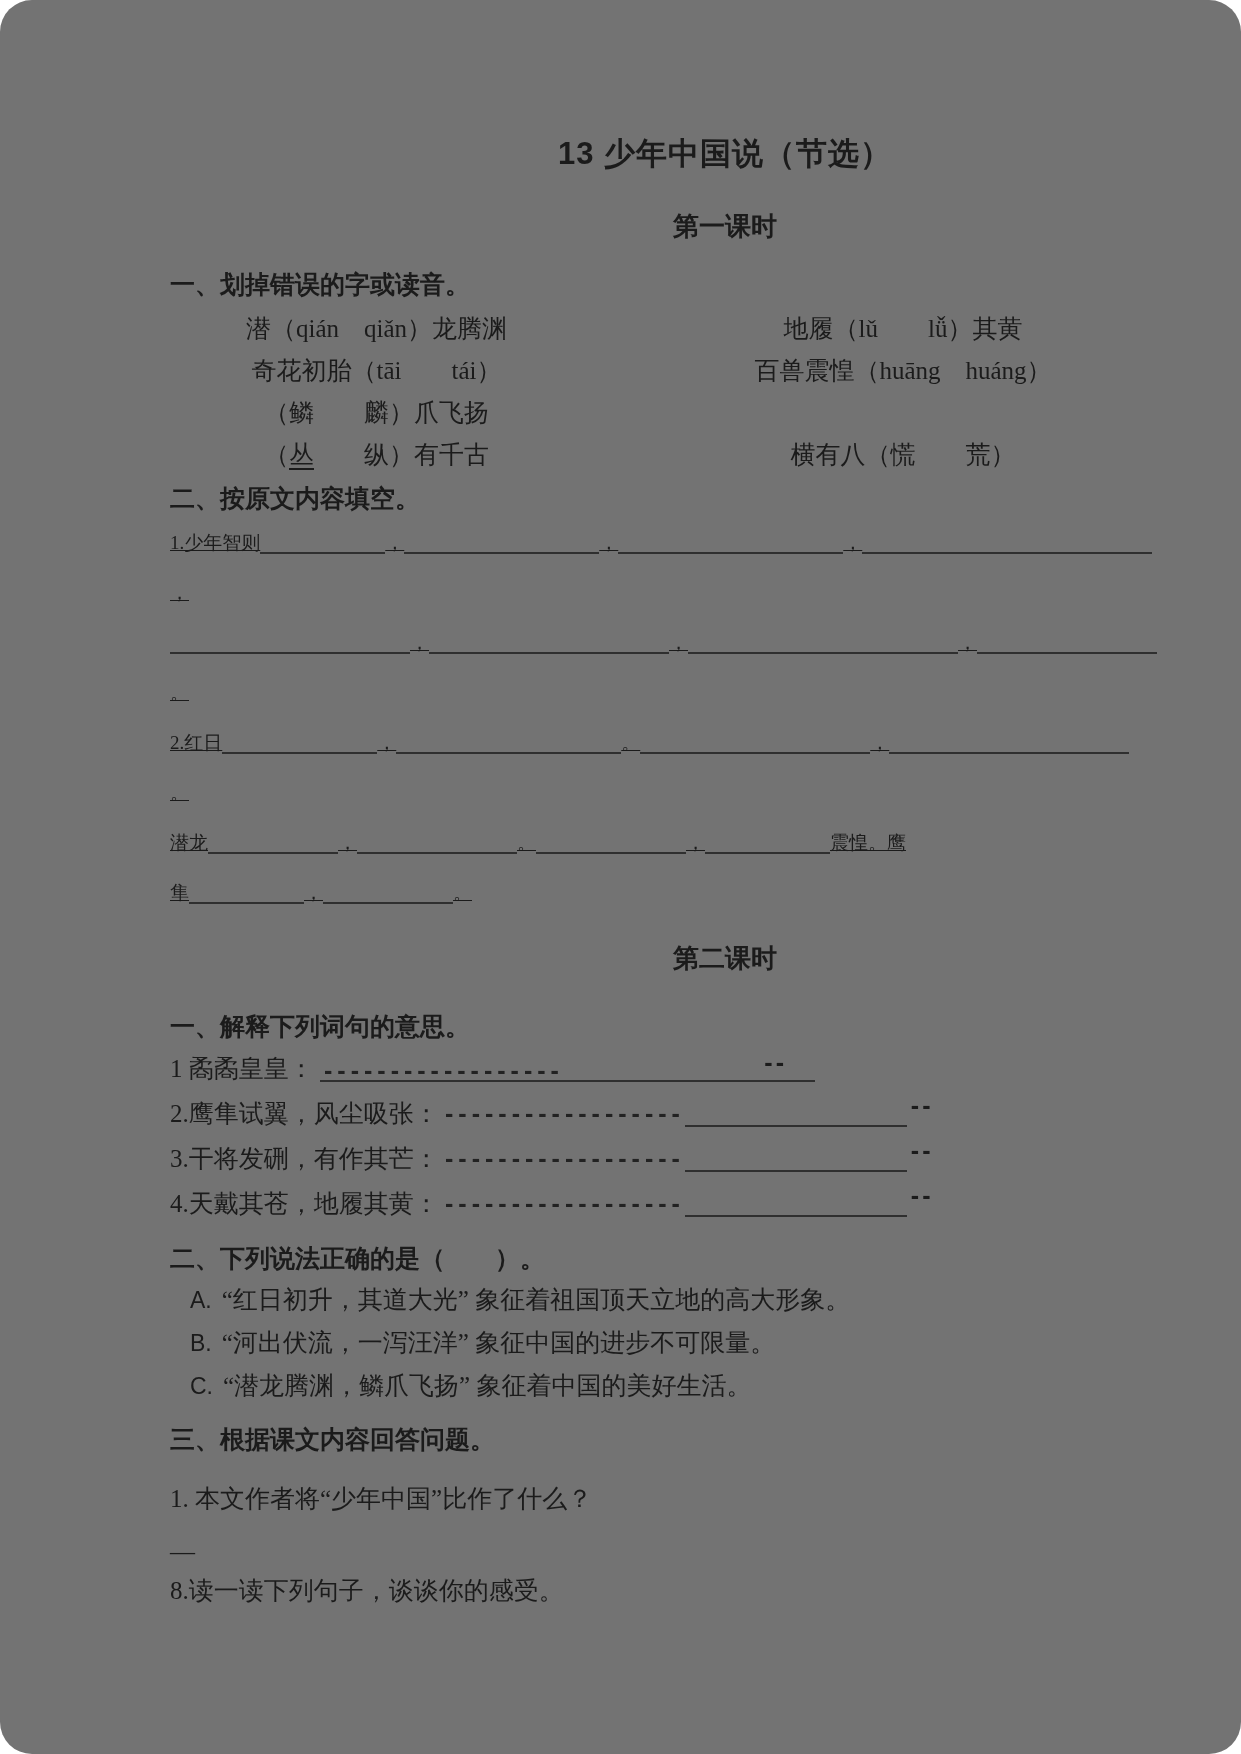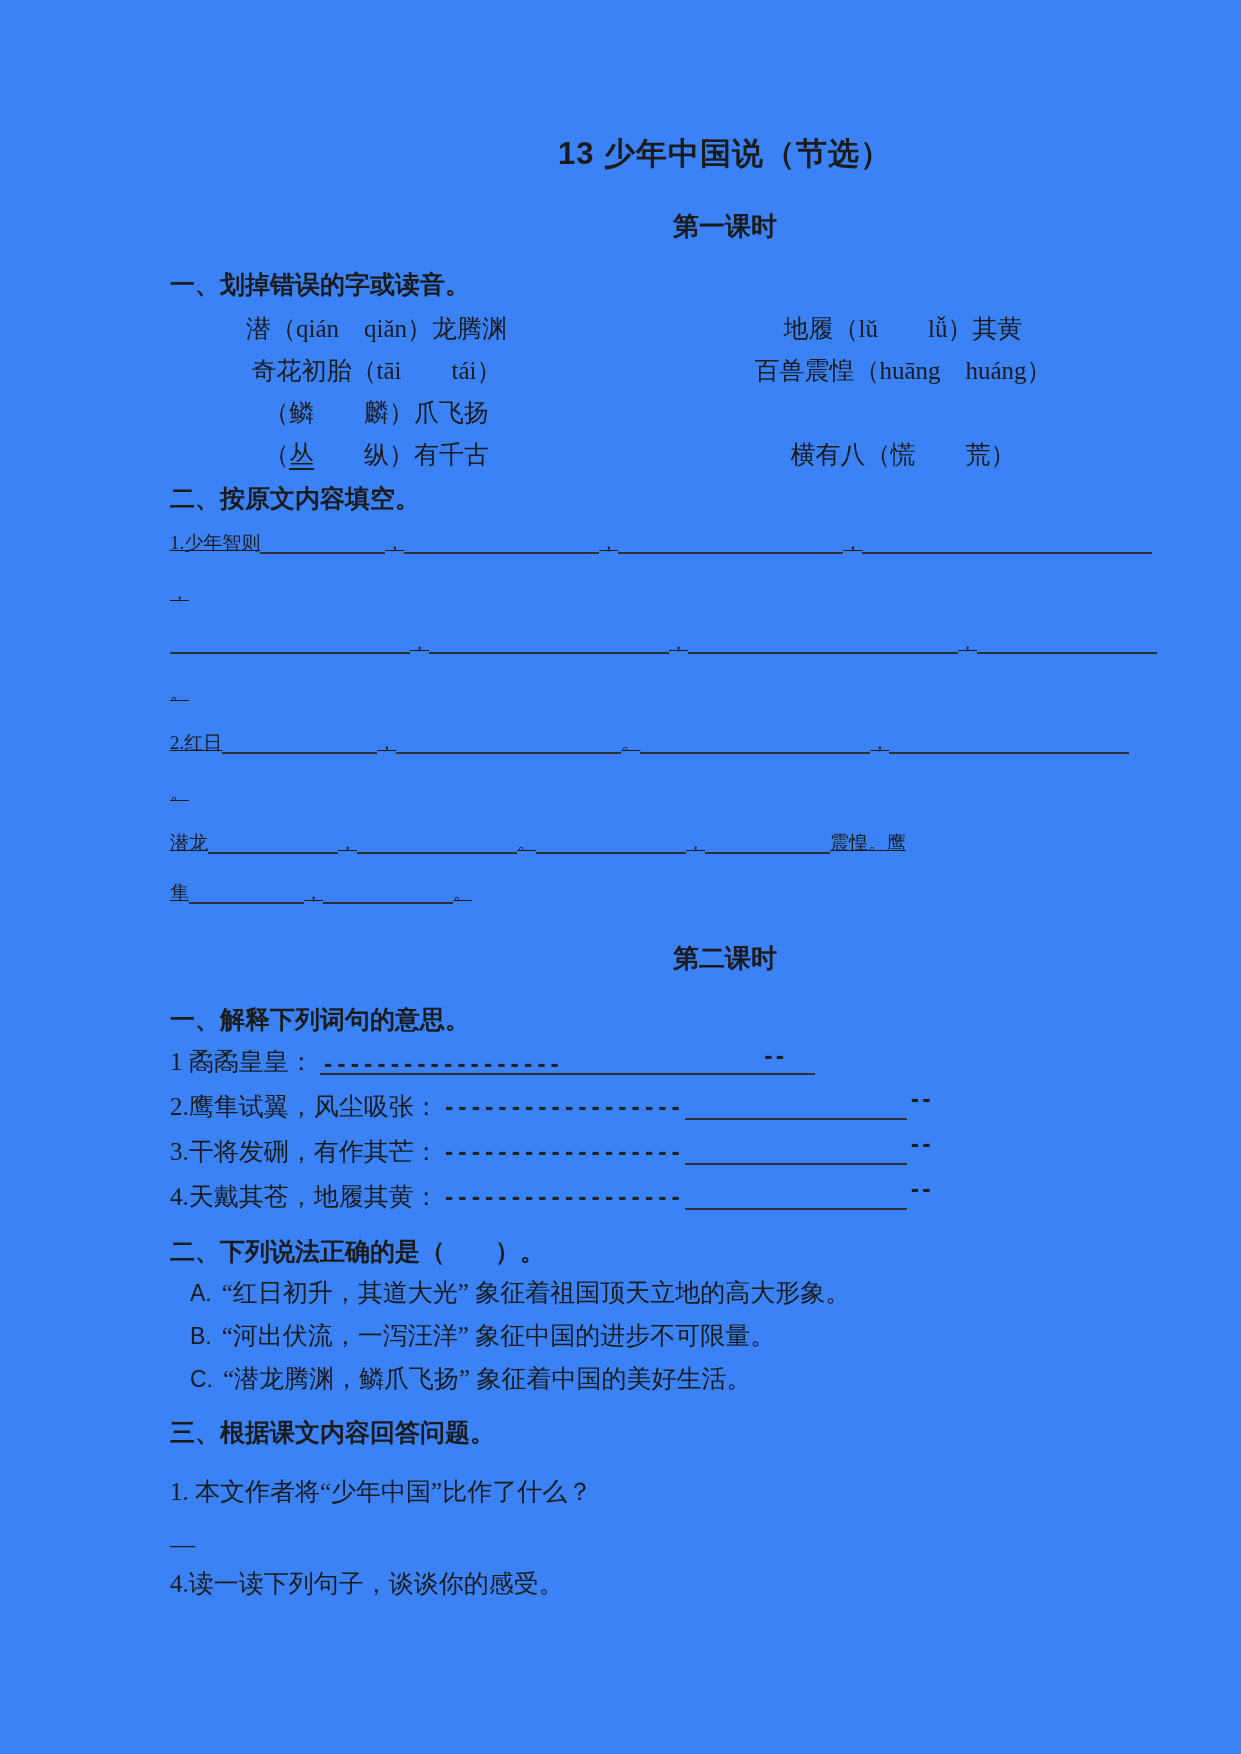--- a/index.html
+++ b/index.html
@@ -6,29 +6,30 @@
   body{
     width:1241px;height:1754px;
     font-family:"Liberation Serif","DejaVu Serif",serif;
     color:#1b1b1b;
   }
   .page{
     box-sizing:border-box;
     width:1241px;height:1754px;
     padding:132px 0 0 170px;
     overflow:hidden;
-    background:#3b82f6;
+    background:#737373;
+    border-radius:32px;
   }
   .center{width:1110px;margin-left:-170px;text-align:center;}
   .title{font-family:"Liberation Sans","DejaVu Sans",sans-serif;font-weight:700;font-size:31px;height:44px;line-height:44px;margin:0;letter-spacing:1px;}
   .subhead{font-family:"Liberation Sans","DejaVu Sans",sans-serif;font-weight:700;font-size:26px;height:40px;line-height:40px;margin:30px 0 0 0;}
   .subhead.part2{margin-top:20px;}
   .sechead{font-family:"Liberation Sans","DejaVu Sans",sans-serif;font-weight:700;font-size:25px;height:40px;line-height:40px;margin:18px 0 0 0;}
   .sechead.tight{margin-top:2px;}
-  .sechead.after-part2{margin-top:21px;}
+  .sechead.after-part2{margin-top:28px;}
   .sechead.mt8{margin-top:12px;}
 
   .pinyin-rows{margin-top:4px;text-align:center;}
   .prow{display:flex;height:42px;line-height:42px;font-size:25px;}
   .pcell-left{width:395px;box-sizing:border-box;padding-left:18px;white-space:nowrap;}
   .pcell-right{flex:1;white-space:nowrap;}
 
   .fill-block{margin-top:0;}
   .fill-line{height:50px;line-height:50px;font-size:19px;white-space:nowrap;text-decoration:underline;}
 
@@ -116,15 +117,15 @@
     </div>
     <div class="opt-line">
       <span class="opt-label">C.</span><span>“潜龙腾渊，鳞爪飞扬”  象征着中国的美好生活。</span>
     </div>
   </div>
 
   <h3 class="sechead mt8">三、根据课文内容回答问题。</h3>
 
   <div class="q-line">1. 本文作者将“少年中国”比作了什么？</div>
   <div class="dash-line">—</div>
-  <div class="q-line last">4.读一读下列句子，谈谈你的感受。</div>
+  <div class="q-line last">8.读一读下列句子，谈谈你的感受。</div>
 
 </div>
 
 </body></html>

